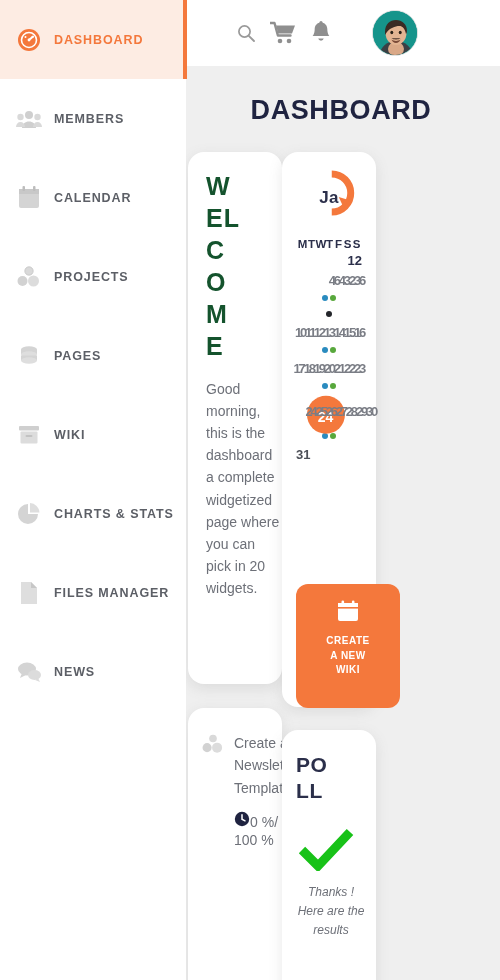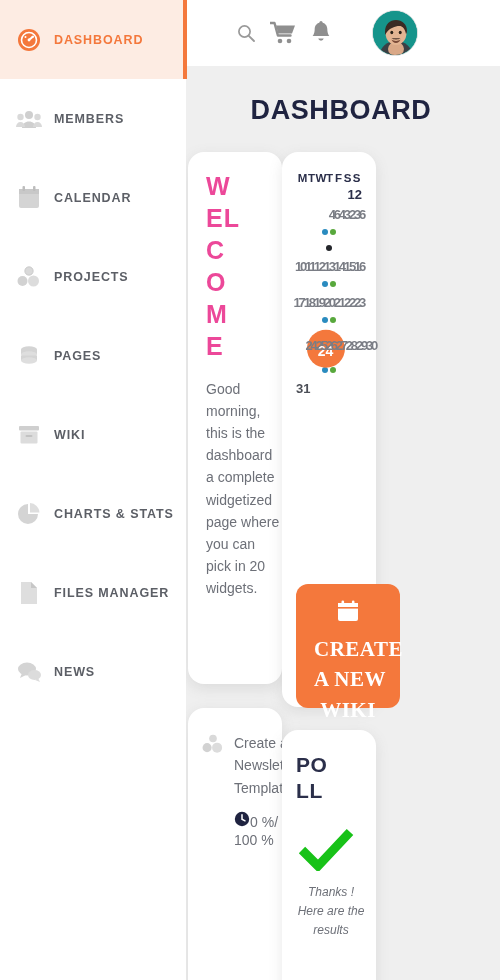--- a/index.html
+++ b/index.html
@@ -91,21 +91,21 @@
     border-radius: 16px;
     box-shadow: 0 4px 14px rgba(120,120,120,0.16);
     overflow: visible;
   }
   .card-inner { overflow: hidden; width: 100%; height: 100%; border-radius: 16px; }
 
   
   #card-welcome { left: 2px; top: 0; width: 94px; height: 532px; }
   #card-welcome .card-inner { padding: 18px 12px 12px 18px; }
   .wtitle {
-    font-size: 25px; font-weight: 800; color: #ec4899;
+    font-size: 25px; font-weight: 800; color: #14532d;
     letter-spacing: 1px; line-height: 1.28;
     width: 34px;
     word-break: break-all;
   }
   .wbody {
     margin-top: 16px;
     font-size: 14px; color: #6d7078; line-height: 1.58;
     width: 74px;
   }
 
@@ -174,25 +174,24 @@
     background: #f4783c;
     border-radius: 12px;
     color: #fff;
     display: flex; flex-direction: column; align-items: center;
     padding-top: 16px;
     cursor: pointer;
     z-index: 3;
   }
   .cal-btn-label {
     margin-top: 8px;
-    font-size: 21px; font-weight: 800; letter-spacing: 0.5px;
+    font-size: 10px; font-weight: 800; letter-spacing: 0.5px;
     text-align: center; line-height: 1.45;
     width: 68px;
     white-space: nowrap;
-    font-family: Liberation Serif, serif;
   }
   .cal-btn-label i { display:block; font-style: normal; }
 
   
   #card-task { left: 2px; top: 556px; width: 94px; height: 424px; }
   #card-task .card-inner { padding: 24px 10px 10px 14px; display: flex; gap: 10px; }
   .task-ico { flex: 0 0 22px; margin-top: 2px; }
   .task-txt { font-size: 14px; color: #6d7078; line-height: 1.6; width: 56px; }
   .task-prog { margin-top: 12px; display: flex; align-items: center; gap: 0; flex-wrap: wrap; font-size: 14px; color: #6d7078; }
   .task-prog .clock { display: block; margin-bottom: 2px; }
@@ -380,20 +379,29 @@
       <section class="card" id="card-welcome">
         <div class="card-inner">
           <div class="wtitle">WELCOME</div>
           <div class="wbody">Good morning, this is the dashboard a complete widgetized page where you can pick in 20 widgets.</div>
         </div>
       </section>
 
       <section class="card" id="card-calendar">
         <div class="card-inner">
 
+          <div class="cal-head">
+            <span class="cal-spinner">
+              <svg width="46" height="46" viewBox="0 0 46 46">
+                <path d="M23 4a19 19 0 0 1 0 38" fill="none" stroke="#f4783c" stroke-width="7" stroke-linecap="butt"></path>
+                <path d="M40 30 L30 27 L35 38 Z" fill="#f4783c"></path>
+              </svg>
+            </span>
+            <div class="cal-month">Ja</div>
+          </div>
 
           <div class="cal-dow">
             <span>M</span>
             <span>T</span>
             <span>W</span>
             <span>T</span>
             <span>F</span>
             <span>S</span>
             <span>S</span>
           </div>

